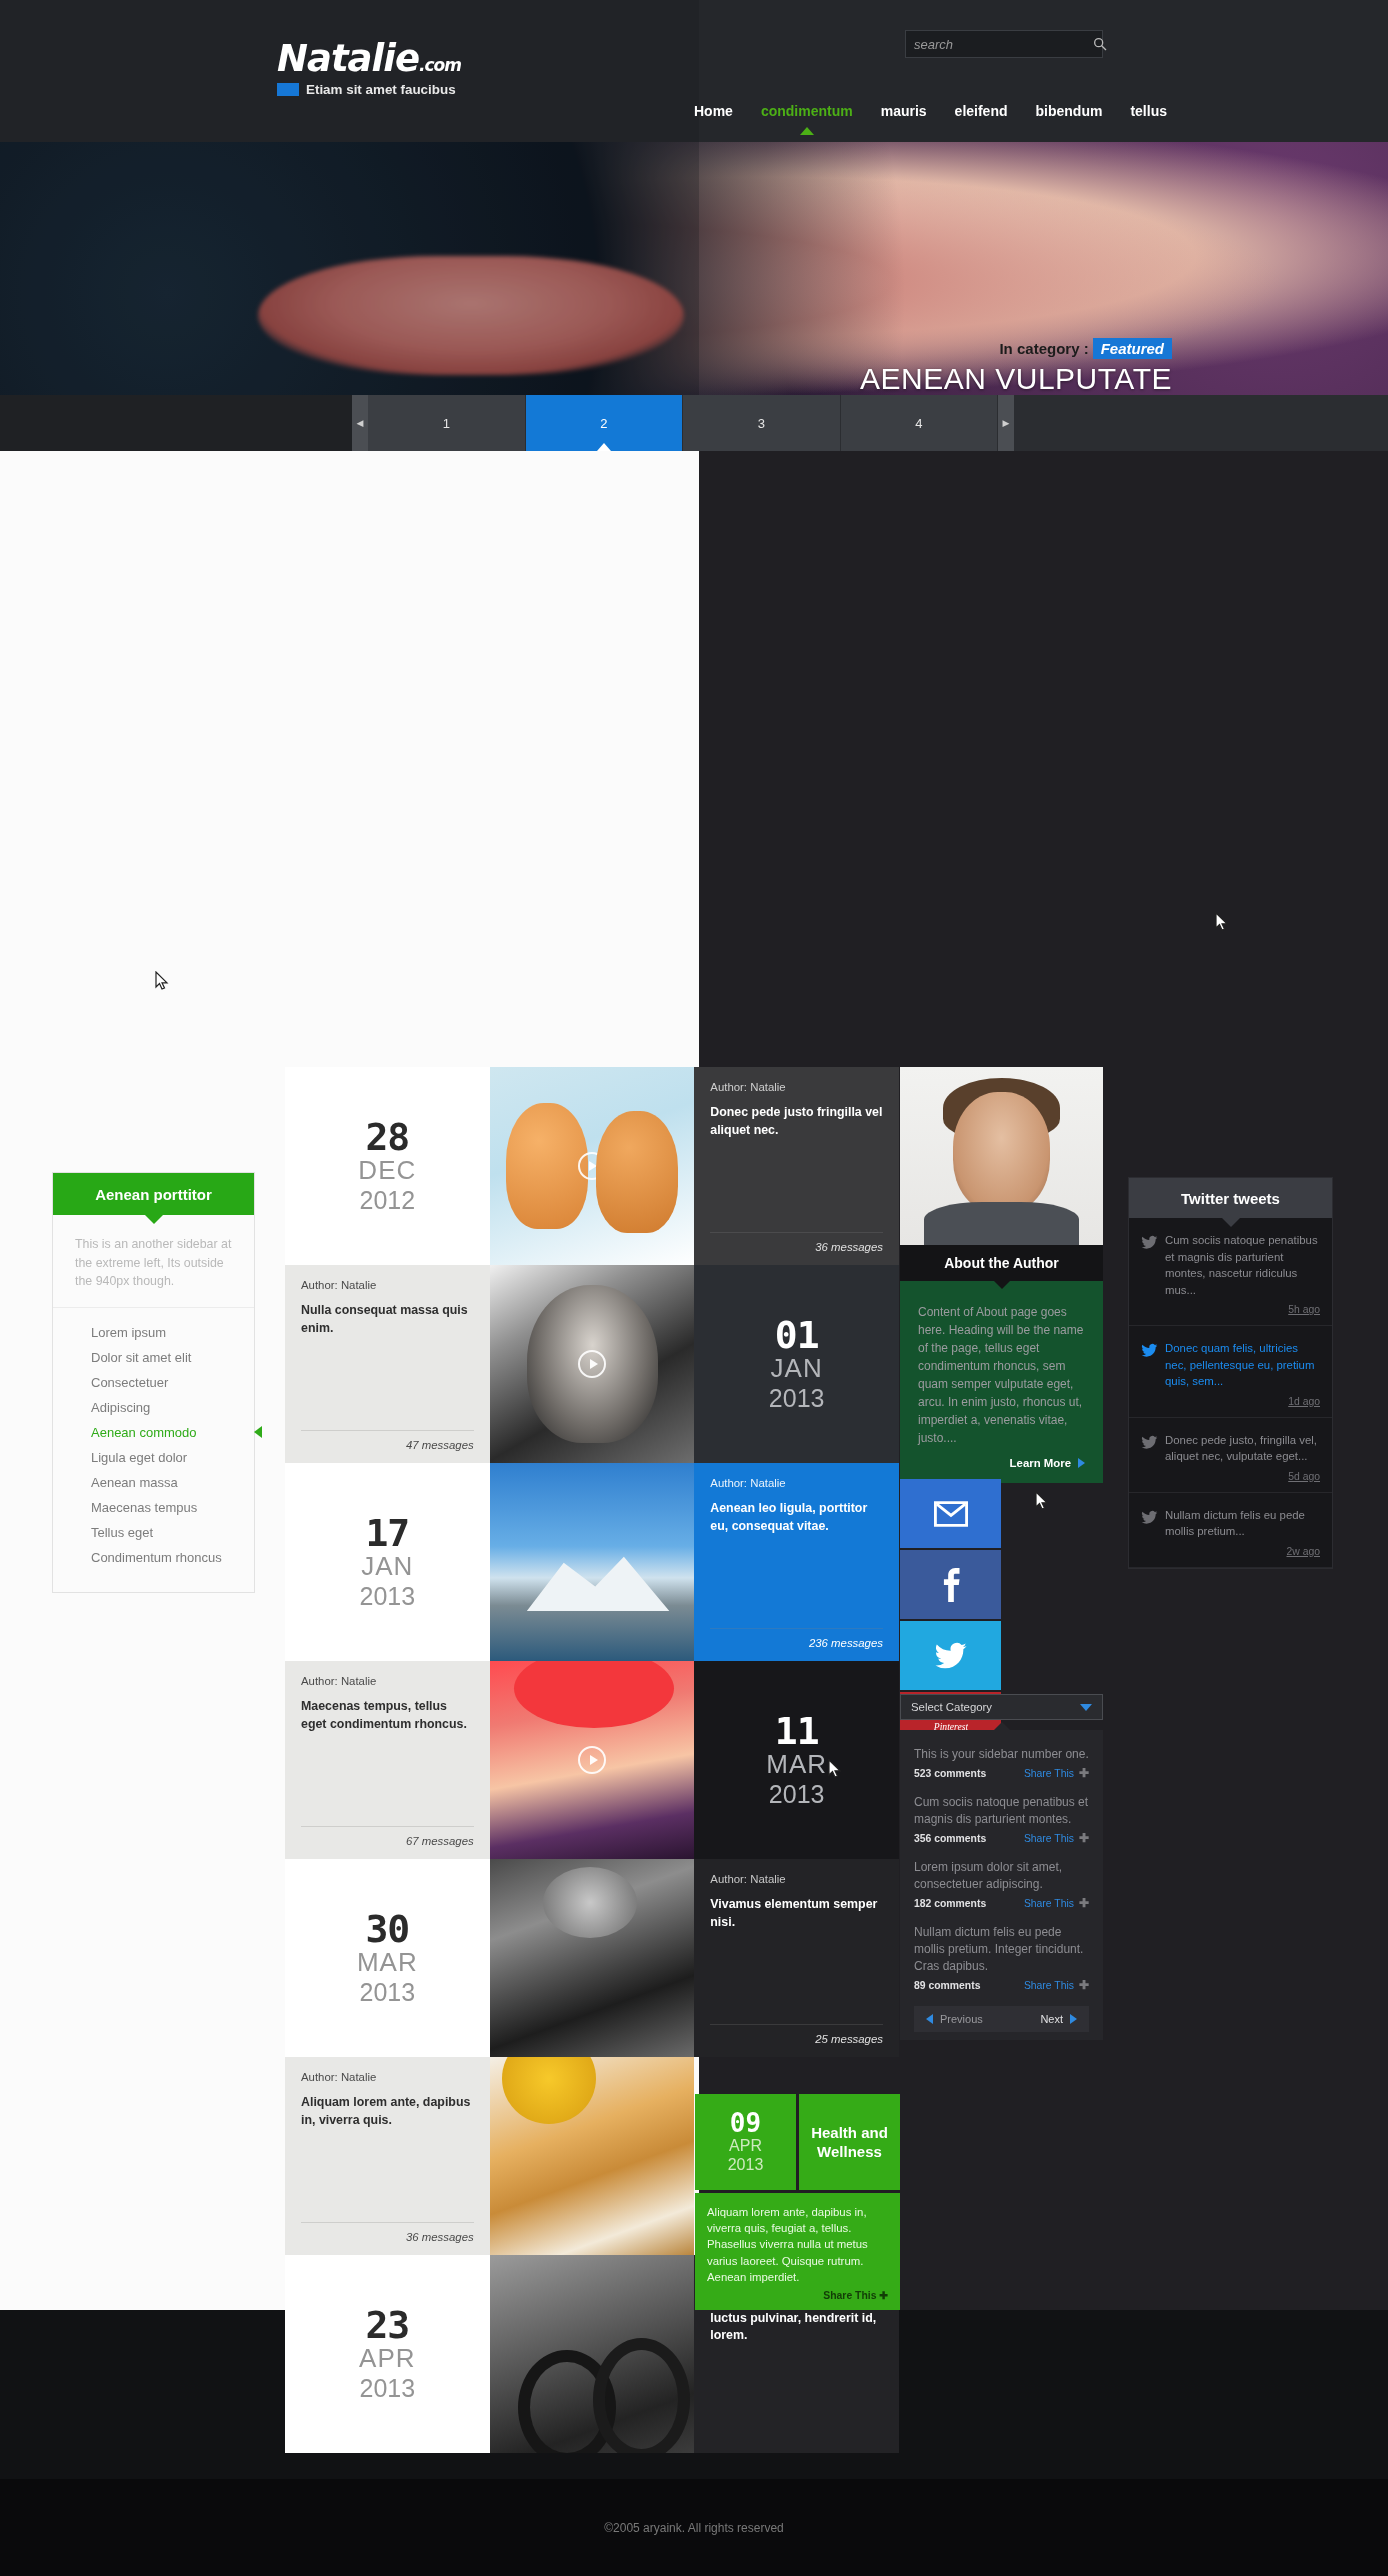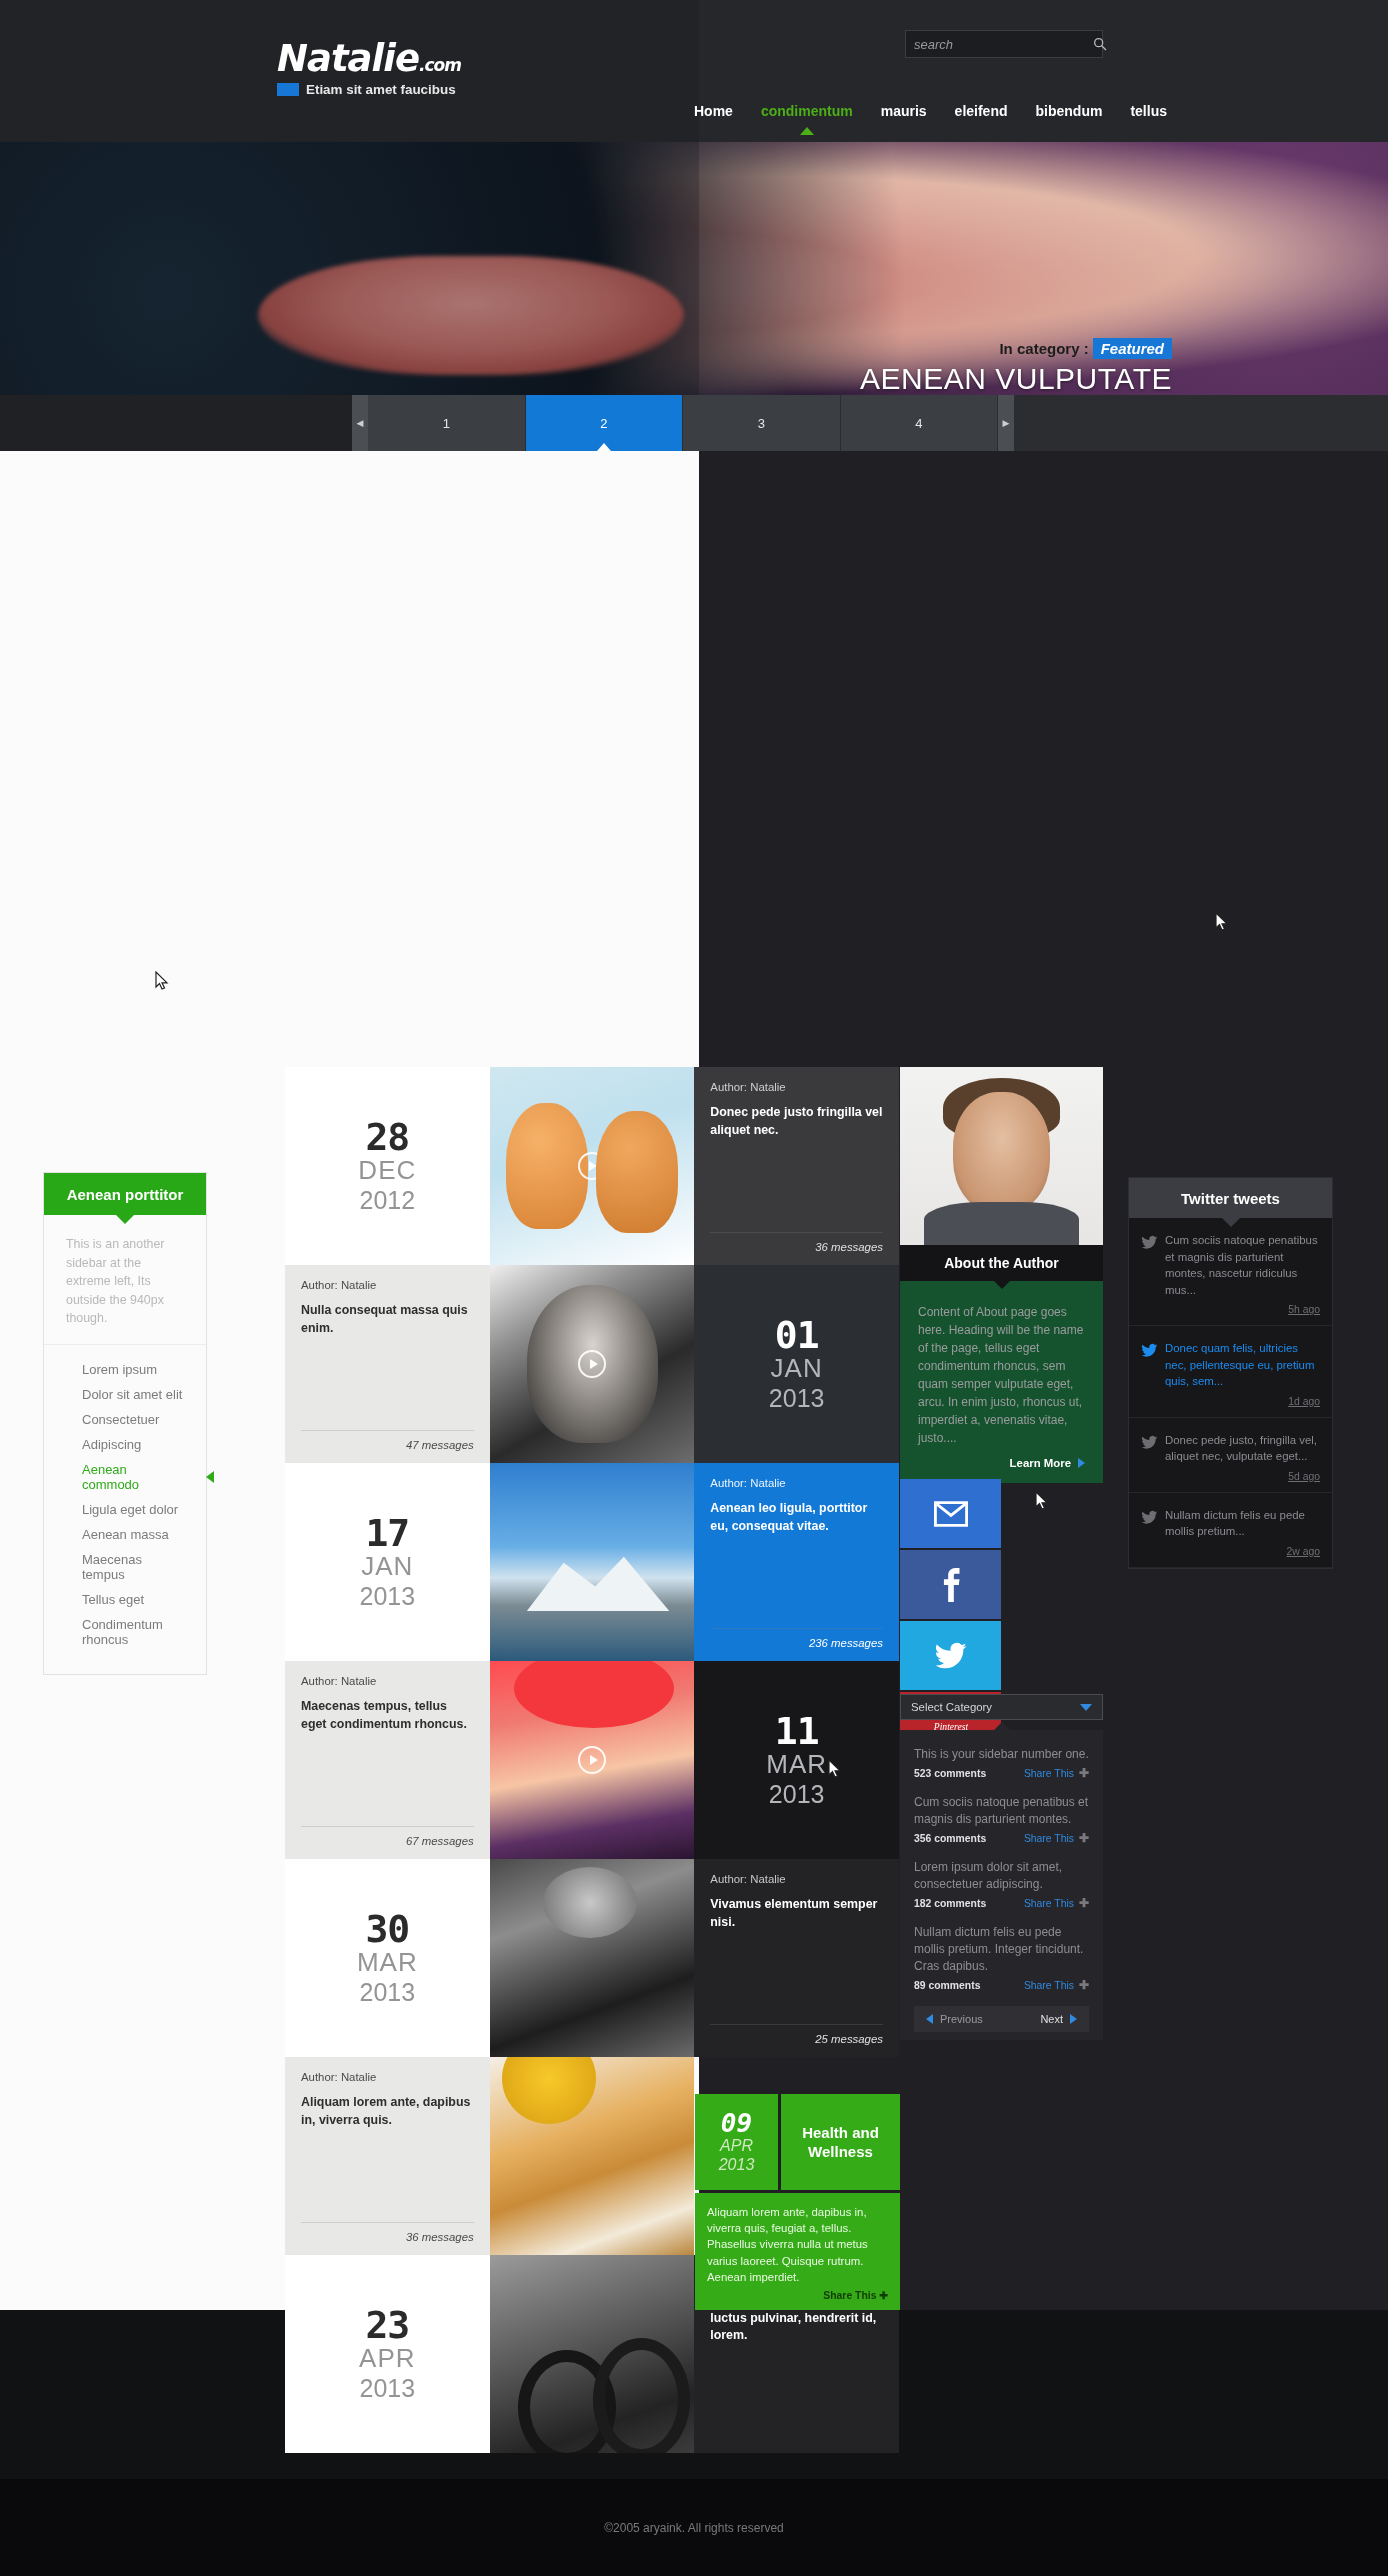--- a/index.html
+++ b/index.html
@@ -67,21 +67,21 @@
   .tagline .dk { position:absolute; right:0; top:0; width:689px; height:165px; background:#202226; }
   .tagline .txt { position:relative; z-index:2; font-size:27px; line-height:1.42; color:#8e9197; }
   .tagline .txt b { color:#e9eaec; font-weight:bold; }
 
   
   .bodyzone { position:relative; height:1859px; background:#ffffff; }
   .bodyzone .darkright { position:absolute; left:699px; top:0; width:689px; height:1859px; background:#201f23; }
   .bodyzone .lightleft { position:absolute; left:0; top:0; width:699px; height:1859px; background:#fbfbfb; }
 
   
-  .lsb { position:absolute; left:43px; top:721px; width:164px; background:#fbfbfb; border:1px solid #e2e2e2; }
+  .lsb { position:absolute; left:52px; top:721px; width:203px; background:#fbfbfb; border:1px solid #e2e2e2; }
   .lsb-head { background:#28a816; height:42px; display:flex; align-items:center; justify-content:center;
      color:#fff; font-weight:bold; font-size:15px; position:relative; }
   .lsb-head::after { content:""; position:absolute; left:50%; bottom:-9px; transform:translateX(-50%);
      border-left:9px solid transparent; border-right:9px solid transparent; border-top:9px solid #28a816; }
   .lsb-desc { padding:20px 22px 16px 22px; color:#b9b9b9; font-size:12.4px; line-height:1.5; border-bottom:1px solid #ececec; }
   .lsb-list { padding:12px 0 22px 0; }
   .lsb-list li { list-style:none; padding:5px 22px 5px 38px; font-size:13px; color:#7c7c7c; position:relative; }
   .lsb-list li.active { color:#2fab18; }
   .lsb-list li.active::after { content:""; position:absolute; right:-8px; top:50%; transform:translateY(-50%);
      border-top:6px solid transparent; border-bottom:6px solid transparent; border-right:8px solid #2fab18; }
@@ -179,21 +179,21 @@
      border-left:9px solid transparent;border-right:9px solid transparent;border-top:9px solid #3b3d43;}
   .tw-item{display:flex;gap:6px;padding:14px 12px 10px 12px;border-bottom:1px solid #27272b;justify-content:space-between;}
   .tw-item .bird{flex:0 0 18px;margin-top:2px;}
   .tw-item p{font-size:11.4px;line-height:1.45;color:#8b8b90;}
   .tw-item.hl p{color:#1b8cf0;}
   .tw-time{display:block;text-align:right;font-size:10.4px;color:#6f6f74;text-decoration:underline;margin-top:6px;}
 
   
   .greenblk{position:absolute;left:695px;top:1643px;width:205px;}
   .gb-top{display:flex;gap:3px;}
-  .gb-date{width:83px;height:96px;background:#35ab17;display:flex;flex-direction:column;align-items:center;justify-content:center;font-style:italic;}
+  .gb-date{width:101px;height:96px;background:#35ab17;display:flex;flex-direction:column;align-items:center;justify-content:center;}
   .gb-date .dd{font-family:"DejaVu Sans Mono",monospace;font-size:26px;font-weight:bold;color:#fff;line-height:1;}
   .gb-date .mm{font-size:16px;color:#cdeabf;line-height:1.2;}
   .gb-date .yy{font-size:16px;color:#cdeabf;line-height:1.2;}
   .gb-cat{flex:1;background:#35ab17;display:flex;align-items:center;justify-content:center;text-align:center;
      color:#fff;font-weight:bold;font-size:15px;line-height:1.3;}
   .gb-body{background:#35ab17;margin-top:3px;padding:11px 12px 9px 12px;}
   .gb-body p{color:#eafae3;font-size:11.4px;line-height:1.42;}
   .gb-share{text-align:right;color:#123d07;font-size:10.4px;font-weight:bold;margin-top:4px;}
 
   

